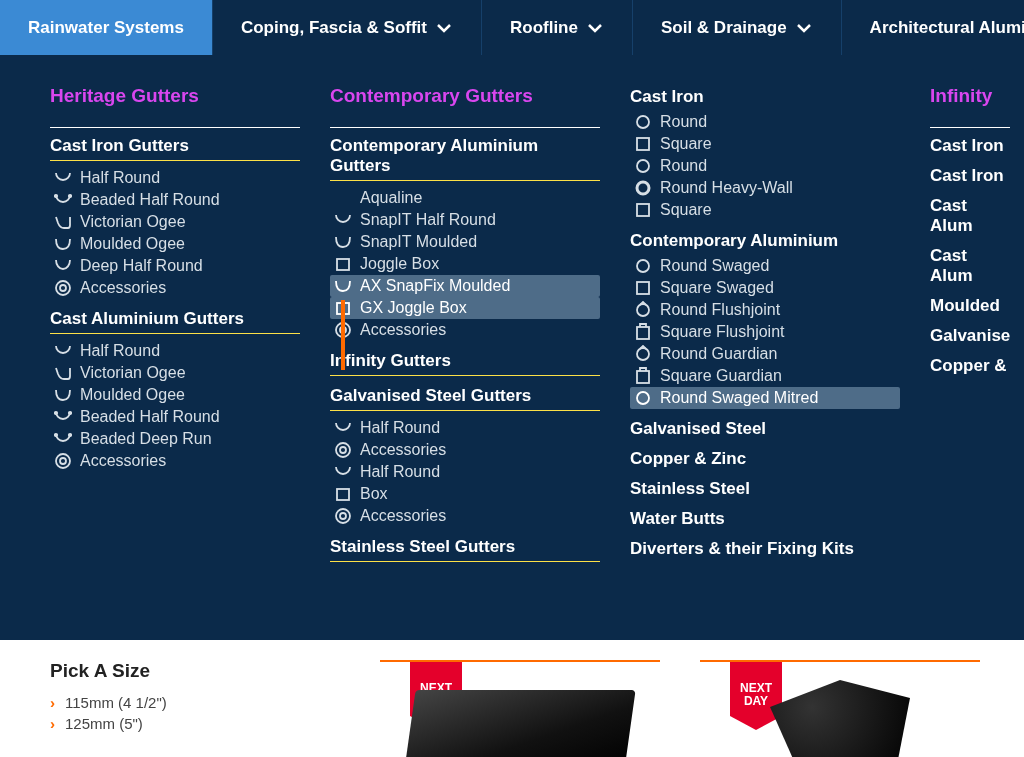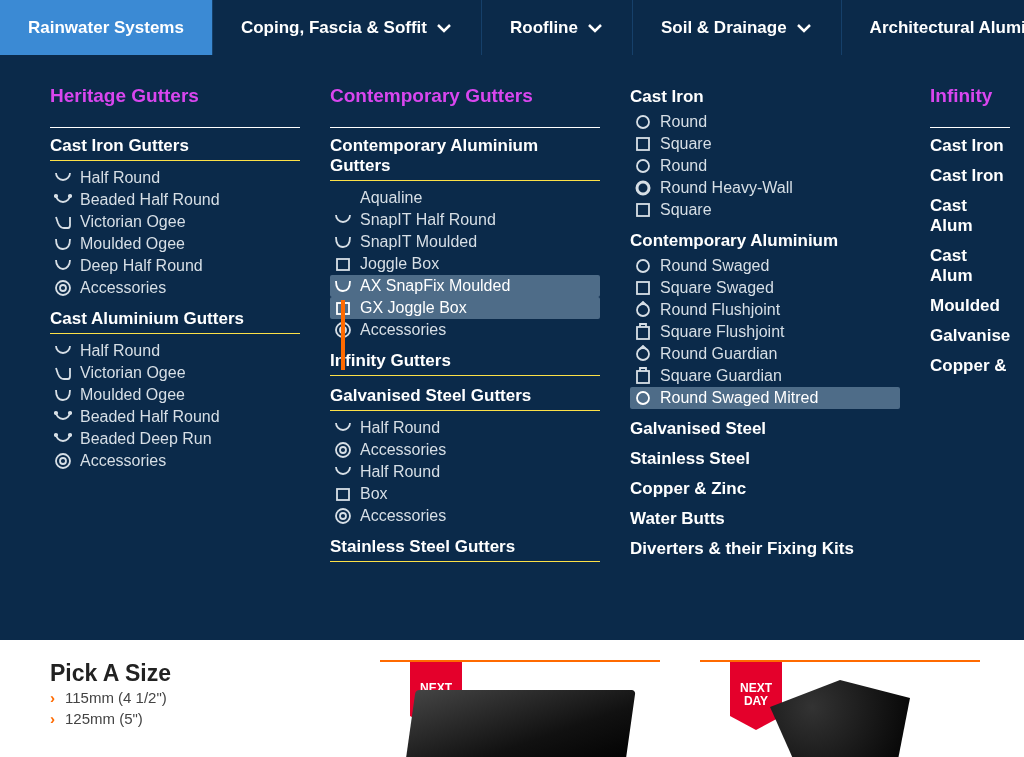--- a/index.html
+++ b/index.html
@@ -30,21 +30,21 @@
   .orange-bar { position: absolute; left: 341px; top: 245px; width: 4px; height: 70px; background: #ff6a00; }
 
   
   svg { stroke: #d7dfe6; stroke-width: 1.8; fill: none; }
   .menu-item.hl svg { stroke: #fff; }
   .heavy { stroke-width: 3; }
 
   
   .below { display: flex; padding: 20px 0 0 50px; background: #fff; }
   .sidebar { width: 280px; }
-  .pick-title { font-weight: 700; font-size: 23px; color: #222; }
+  .pick-title { font-weight: 700; font-size: 19px; color: #222; margin-bottom: 10px; }
   .size-item { color: #444; font-size: 15px; padding: 2px 0; }
   .size-item::before { content: '›'; color: #ff6a00; margin-right: 10px; font-weight: bold; }
 
   .products { display: flex; gap: 40px; margin-left: 50px; }
   .product { width: 280px; border-top: 2px solid #ff6a00; position: relative; height: 110px; overflow: hidden; display:flex; align-items:flex-end; justify-content:center;}
   .badge { position: absolute; top: -2px; left: 30px; width: 52px; height: 70px; background: #e4002b; color: #fff; font-size: 12px; font-weight: 700; display: flex; flex-direction: column; align-items: center; justify-content: center; line-height: 1.1; clip-path: polygon(0 0, 100% 0, 100% 80%, 50% 100%, 0 80%); }
   .prod-img { width: 220px; height: 80px; background: linear-gradient(160deg, #444 0%, #111 60%, #000 100%); border-radius: 4px 4px 0 0; transform: skewX(-8deg); }
   .prod-img2 { width: 140px; height: 90px; background: radial-gradient(circle at 30% 30%, #333, #000); clip-path: polygon(20% 100%, 0 30%, 50% 0, 100% 20%, 90% 100%); }
 </style>
 </head>
@@ -354,22 +354,22 @@
         </svg>
         <span class="lbl">Square Guardian</span>
       </div>
       <div class="menu-item hl">
         <svg class="icon">
           <use href="#i-circle"></use>
         </svg>
         <span class="lbl">Round Swaged Mitred</span>
       </div>
       <div class="sub-title noline">Galvanised Steel</div>
+      <div class="sub-title noline">Copper &amp; Zinc</div>
       <div class="sub-title noline">Stainless Steel</div>
-      <div class="sub-title noline">Copper &amp; Zinc</div>
       <div class="sub-title noline">Water Butts</div>
       <div class="sub-title noline">Diverters &amp; their Fixing Kits</div>
     </div>
   <div class="col col4" id="col4">
       <div class="section-title">Infinity</div>
       <div class="sub-title first noline">Cast Iron</div>
       <div class="sub-title noline">Cast Iron</div>
       <div class="sub-title noline">Cast Alum</div>
       <div class="sub-title noline">Cast Alum</div>
       <div class="sub-title noline">Moulded</div>

